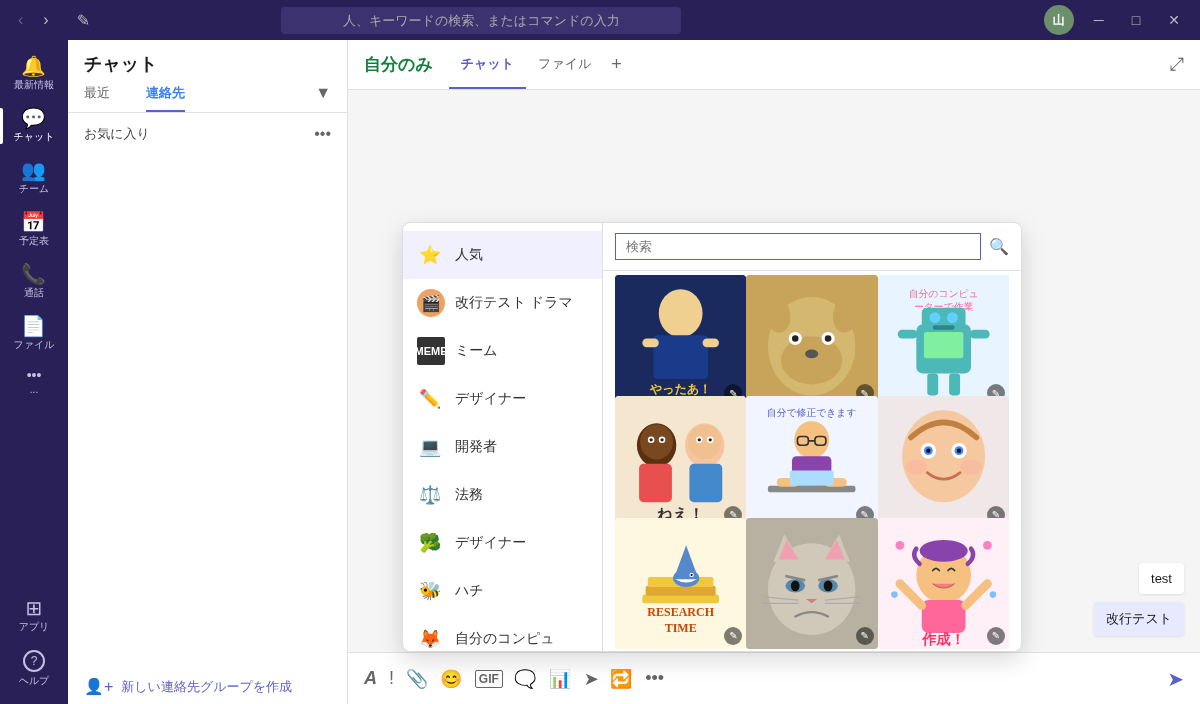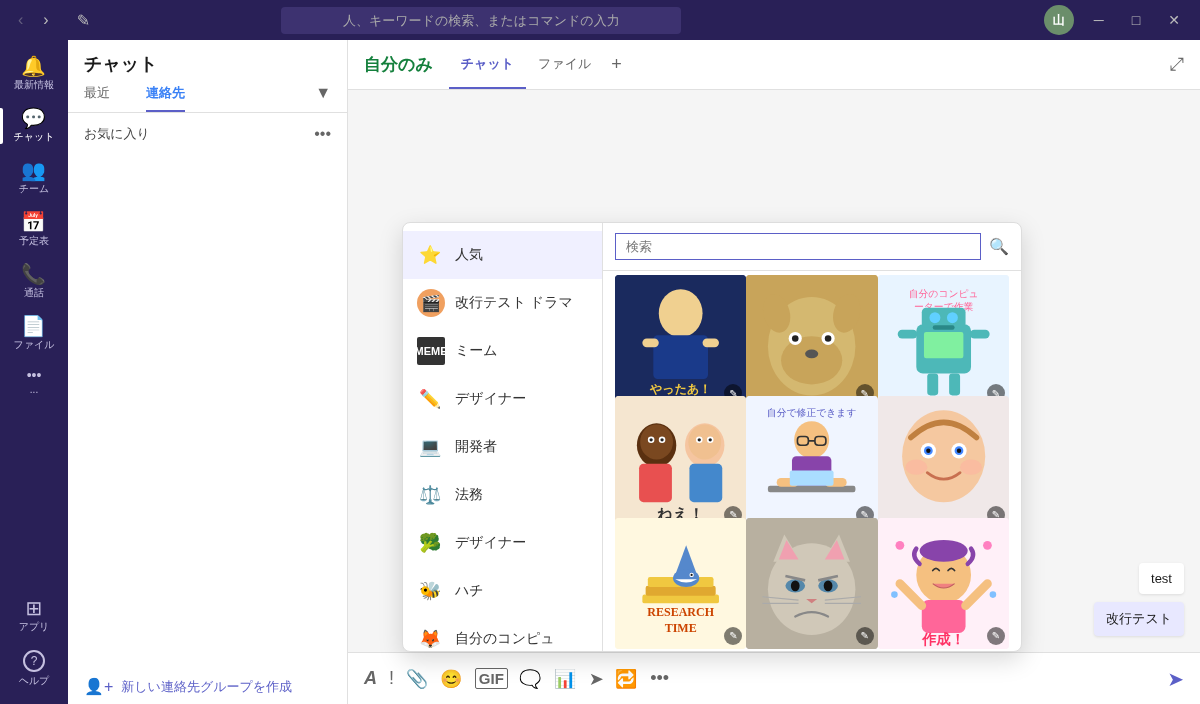--- a/index.html
+++ b/index.html
@@ -823,21 +823,21 @@
 
         </div>
       </div>
     </div>
 
     <div class="message-bar">
       <span class="message-bar-icon" style="font-style:italic;font-weight:bold;">A</span>
       <span class="message-bar-icon">!</span>
       <span class="message-bar-icon">📎</span>
       <span class="message-bar-icon">😊</span>
-      <span class="message-bar-icon" style="font-size:15px;font-weight:bold;border:1px solid #666;padding:1px 3px;border-radius:2px;">GIF</span>
+      <span class="message-bar-icon" style="font-size:12px;font-weight:bold;border:1px solid #666;padding:1px 3px;border-radius:2px;">GIF</span>
       <span class="message-bar-icon">🗨️</span>
       <span class="message-bar-icon">📊</span>
       <span class="message-bar-icon">➤</span>
       <span class="message-bar-icon">🔁</span>
       <span class="message-bar-icon">•••</span>
       <span class="message-bar-send">➤</span>
     </div>
   </div>
 </div>
 

